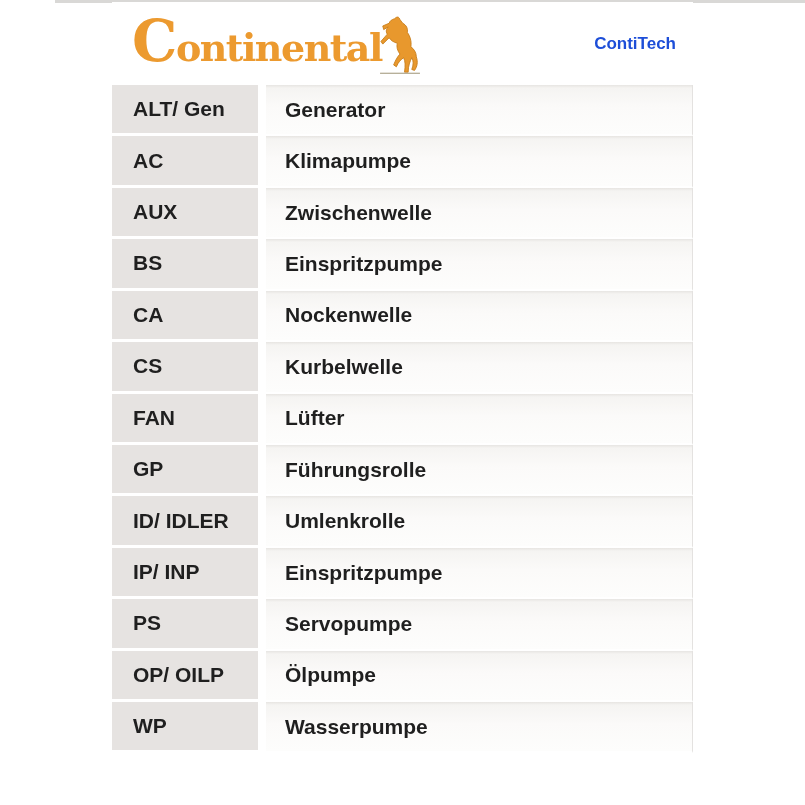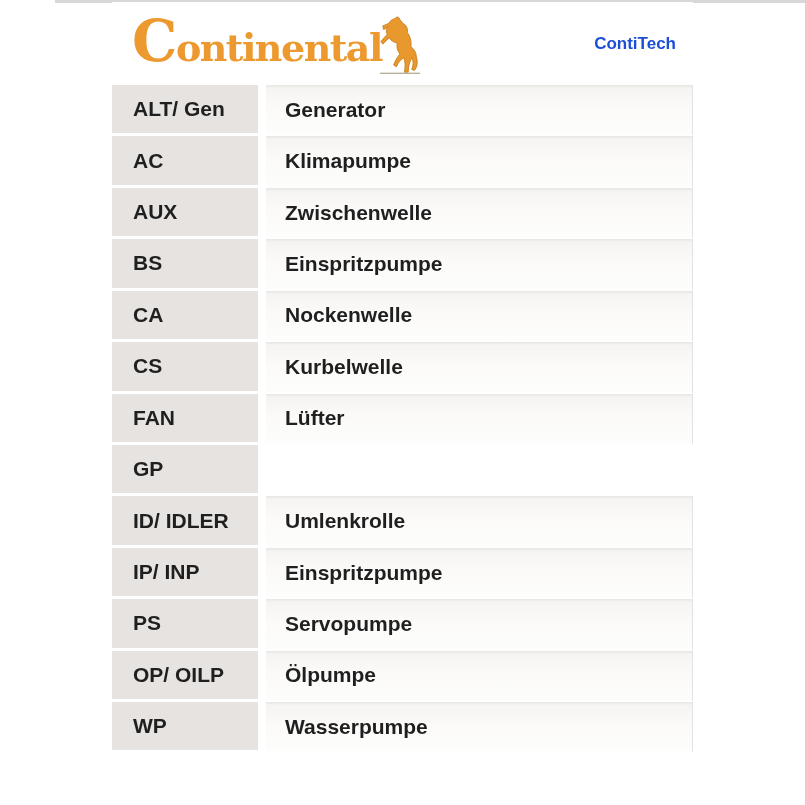--- a/index.html
+++ b/index.html
@@ -181,20 +181,21 @@
           <div class="cell cell-meaning">Kurbelwelle</div>
         </div>
 
         <div class="row">
           <div class="cell cell-abbr">FAN</div>
           <div class="cell cell-meaning">Lüfter</div>
         </div>
 
         <div class="row">
           <div class="cell cell-abbr">GP</div>
+          <div class="cell cell-meaning">Führungsrolle</div>
         </div>
 
         <div class="row">
           <div class="cell cell-abbr">ID/ IDLER</div>
           <div class="cell cell-meaning">Umlenkrolle</div>
         </div>
 
         <div class="row">
           <div class="cell cell-abbr">IP/ INP</div>
           <div class="cell cell-meaning">Einspritzpumpe</div>

